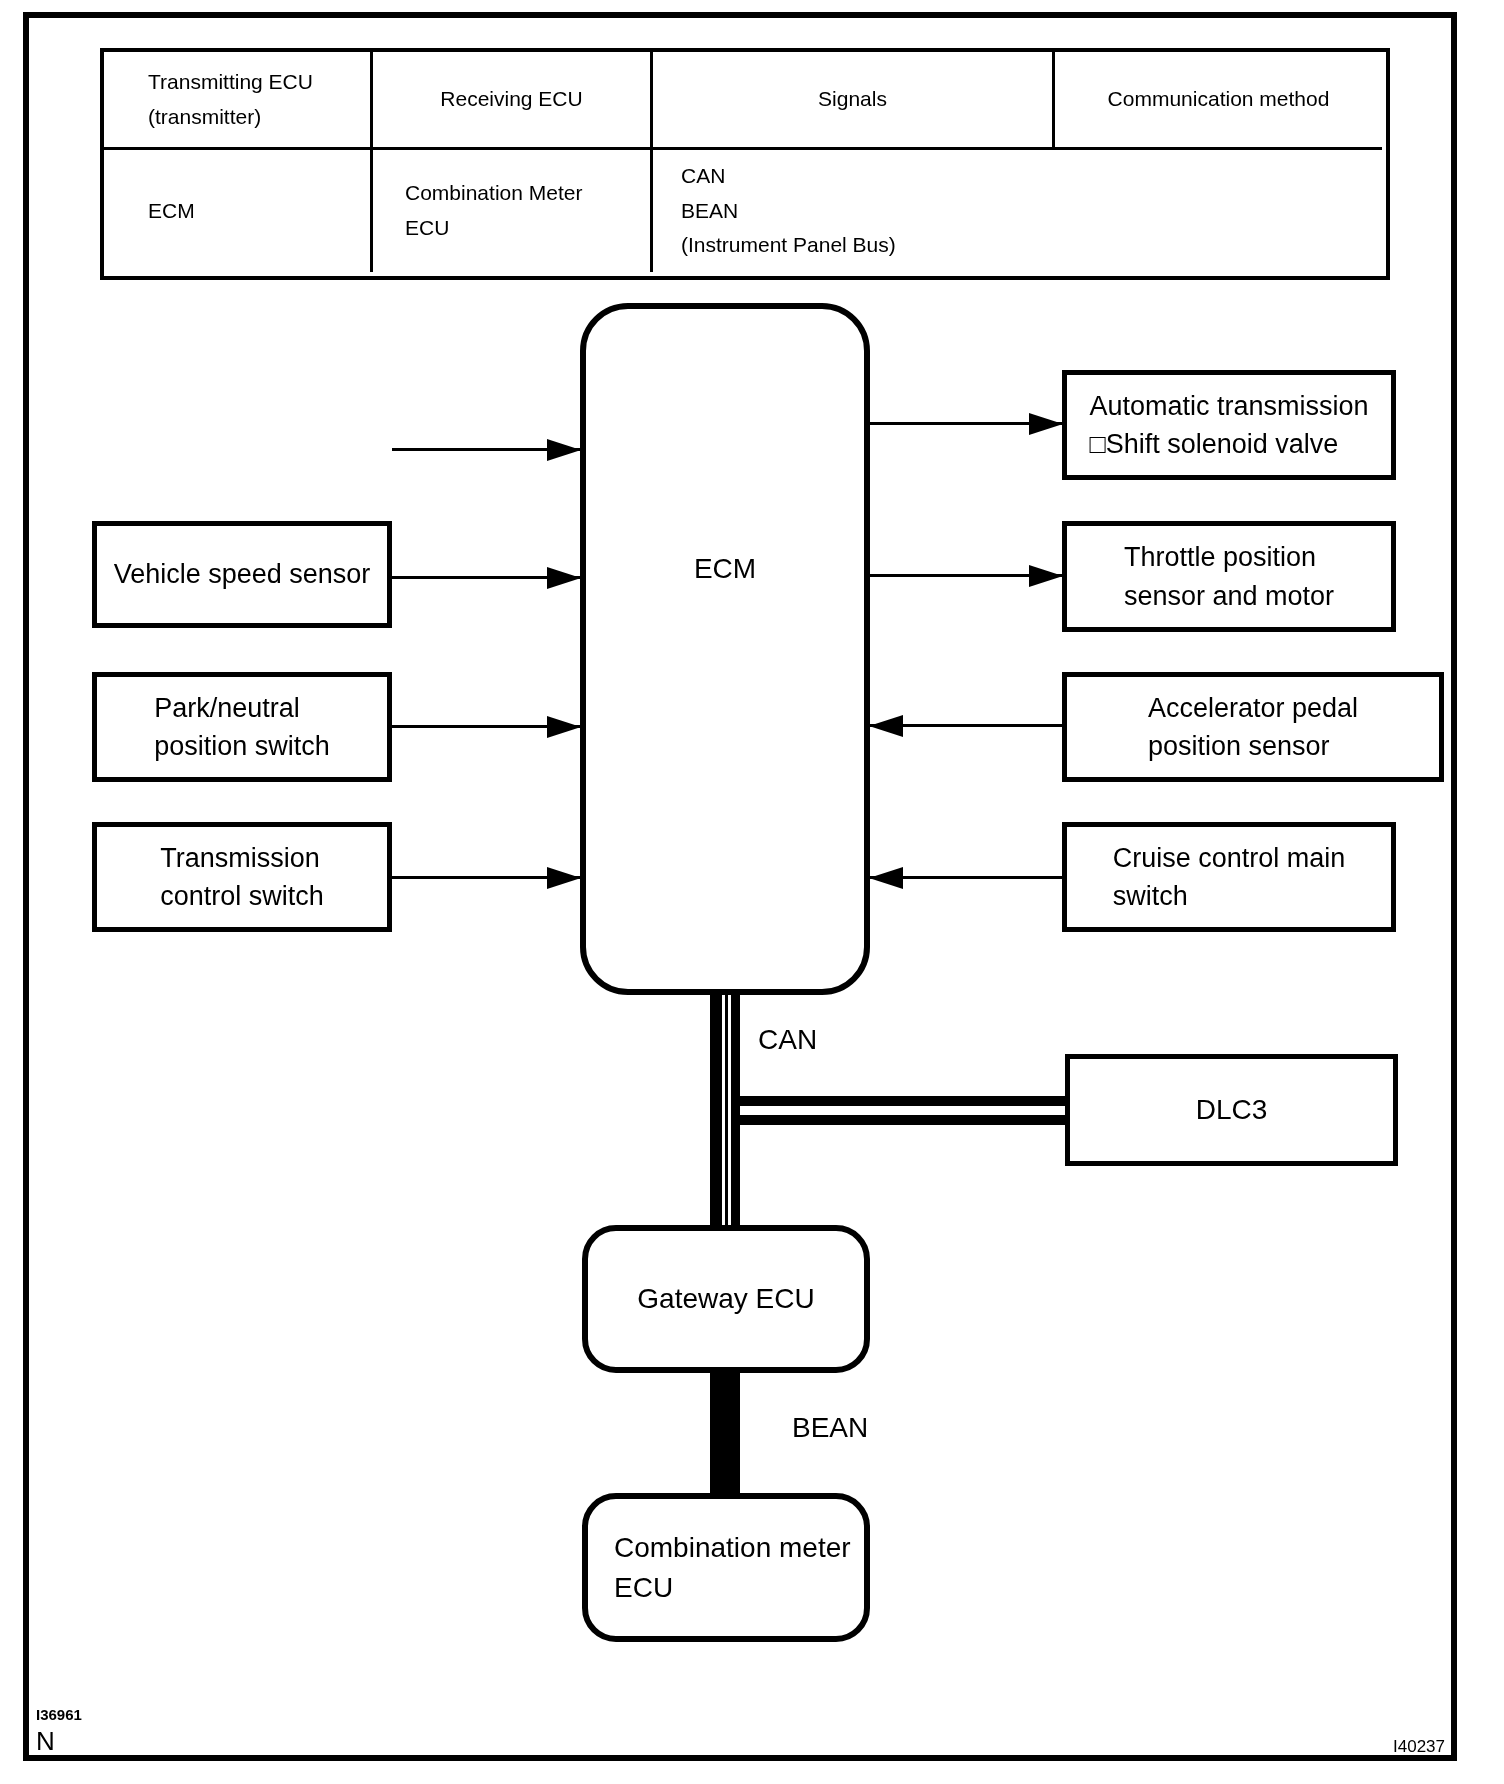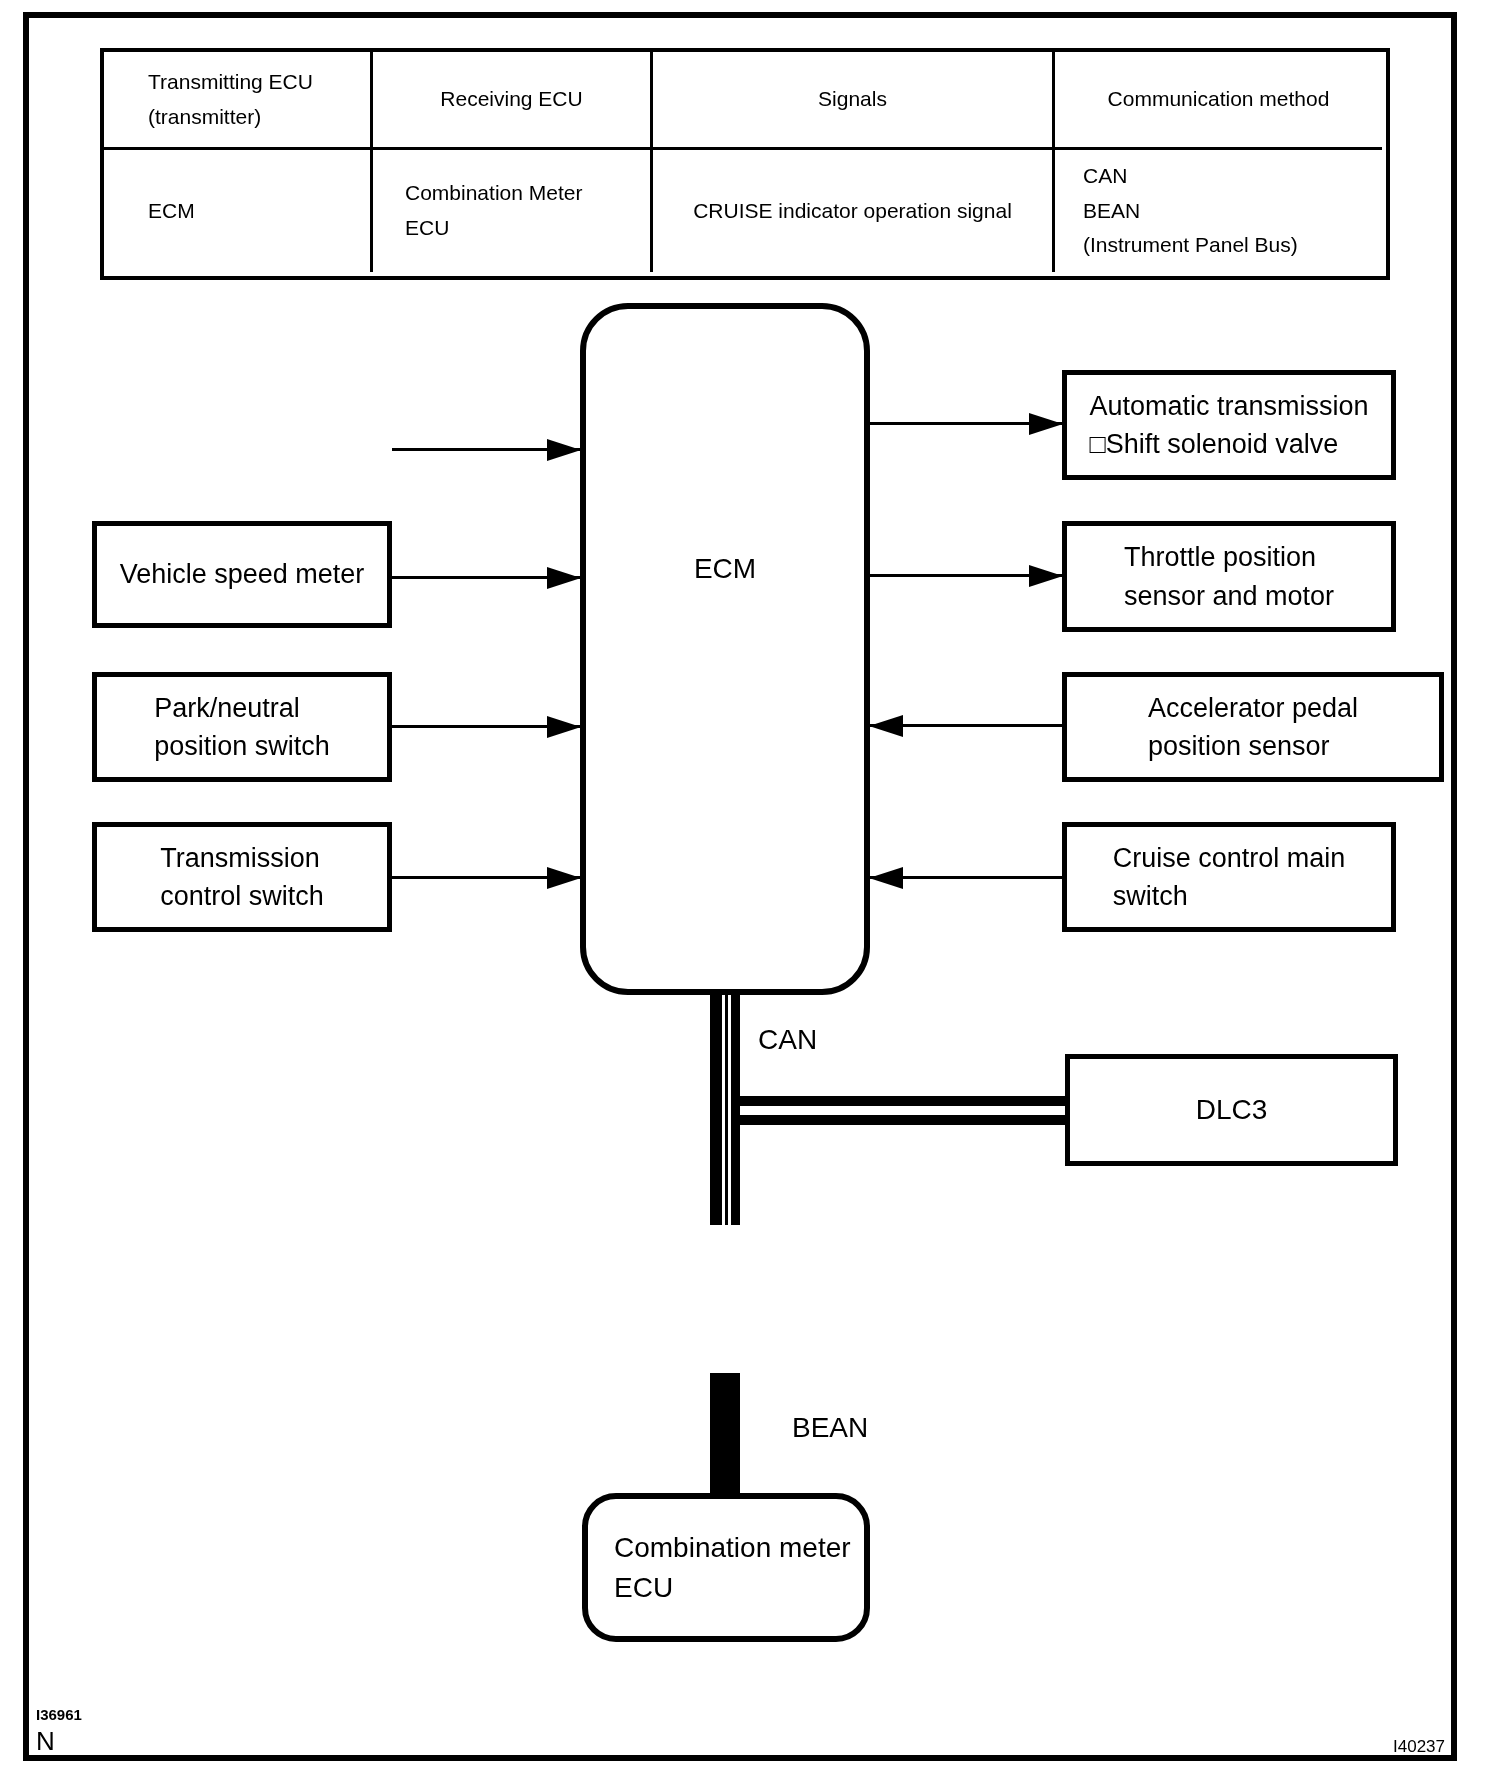--- a/index.html
+++ b/index.html
@@ -61,28 +61,27 @@
   <div class="sig-table">
     <div class="cell leftal">Transmitting ECU
 (transmitter)</div>
     <div class="cell">Receiving ECU</div>
     <div class="cell">Signals</div>
     <div class="cell lastcol">Communication method</div>
 
     <div class="cell leftal lastrow">ECM</div>
     <div class="cell leftal2 lastrow">Combination  Meter
 ECU</div>
-    <div class="cell lastrow">CRUISE indicator operation signal</div>
     <div class="cell leftal3 lastcol lastrow">CAN
 BEAN
 (Instrument Panel Bus)</div>
   </div>
 
   <div class="box ctr" style="left:92px;top:521px;width:300px;height:107px">
-    <span>Vehicle speed meter</span>
+    <span>Vehicle speed sensor</span>
   </div>
   <div class="box" style="left:92px;top:672px;width:300px;height:110px">
     <span>Park/neutral
 position switch</span>
   </div>
   <div class="box" style="left:92px;top:822px;width:300px;height:110px">
     <span>Transmission
 control switch</span>
   </div>
 
@@ -135,20 +134,23 @@
 
   <div class="vbus" style="top:995px;height:230px"></div>
   <div class="bar" style="left:740px;top:1096px;width:325px;height:10px"></div>
   <div class="bar" style="left:733px;top:1115px;width:332px;height:10px"></div>
   <div class="bus-label" style="left:758px;top:1024px">CAN</div>
 
   <div class="box ctr" style="left:1065px;top:1054px;width:333px;height:112px;font-size:28px">
     <span>DLC3</span>
   </div>
 
+  <div class="rbox" style="left:582px;top:1225px;width:288px;height:148px">
+    <span>Gateway ECU</span>
+  </div>
 
   <div class="bar" style="left:710px;top:1373px;width:30px;height:120px"></div>
   <div class="bus-label" style="left:792px;top:1412px">BEAN</div>
 
   <div class="rbox" style="left:582px;top:1493px;width:288px;height:149px;justify-content:flex-start;padding-left:26px;text-align:left">
     <span>Combination meter
 ECU</span>
   </div>
 
   <div class="corner" style="left:36px;top:1706px;font-size:15px;font-weight:bold">I36961</div>

